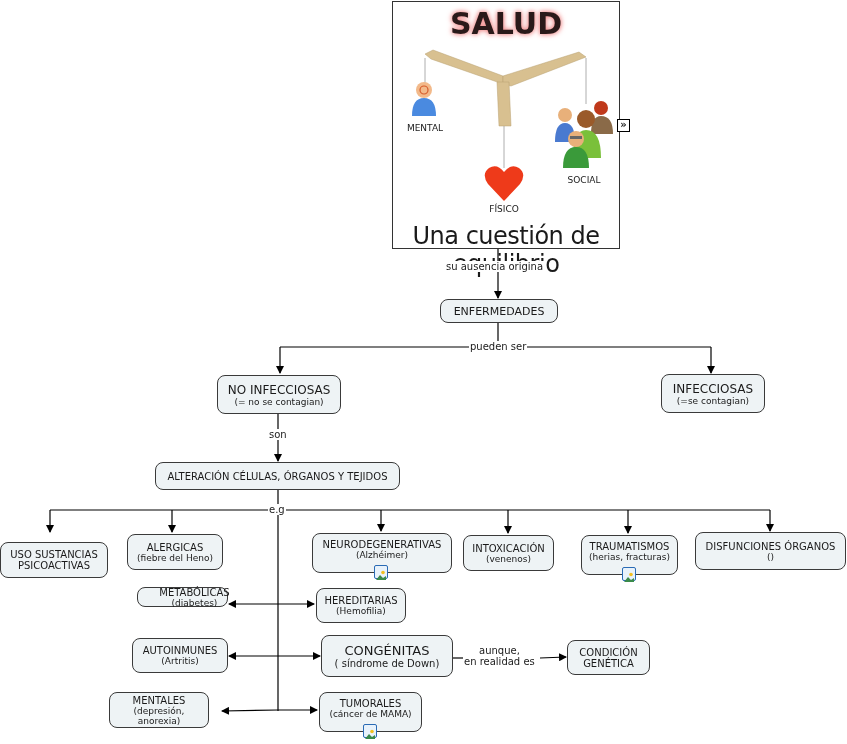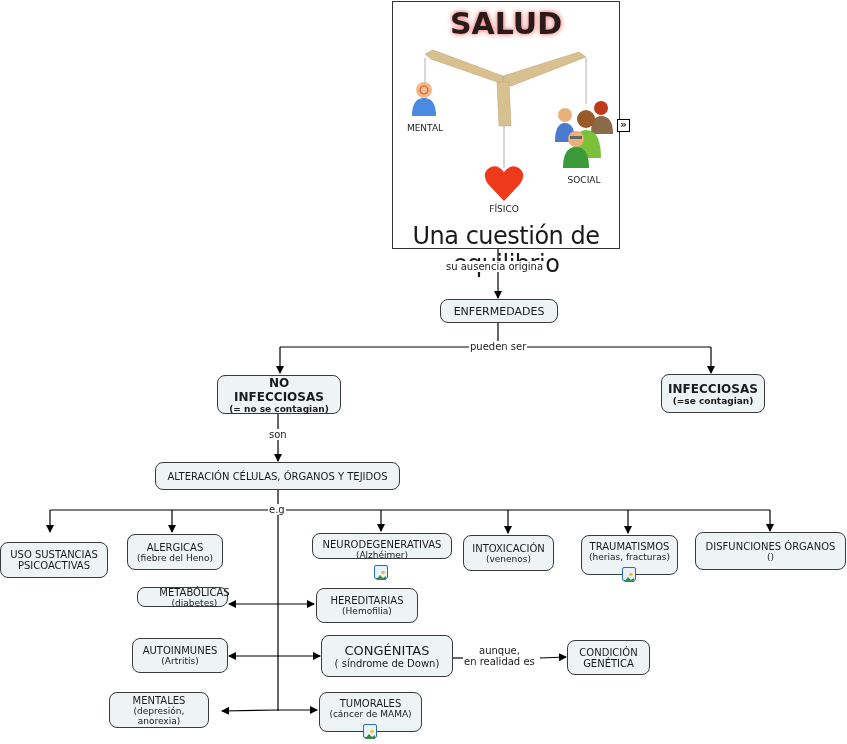--- a/index.html
+++ b/index.html
@@ -1,21 +1,21 @@
 <!DOCTYPE html>
 <html><head>
 <meta charset="utf-8">
 <style>
   html, body { margin:0; padding:0; background:#ffffff; }
   body { width:847px; height:744px; position:relative; overflow:hidden; font-family:"DejaVu Sans", sans-serif; color:#1a1a1a; }
   #links { position:absolute; left:0; top:0; width:847px; height:744px; }
   .node { position:absolute; box-sizing:border-box; background:#eef3f5; border:1px solid #3a3a3a; border-radius:8px; text-align:center; font-size:10px; line-height:11px; display:flex; flex-direction:column; align-items:center; justify-content:center; padding:2px 4px; }
   .node .t { display:block; }
   .node .s { display:block; font-size:9px; line-height:10px; }
-  .big { font-size:12px; line-height:14px;font-weight:bold; }
+  .big { font-size:12px; line-height:14px; }
   .lbl { position:absolute; background:#fff; font-size:10px; line-height:11px; text-align:center; white-space:nowrap; padding:0 1px; }
   .img-icon { position:absolute; width:14px; height:14px; border:1px solid #2a6bb5; border-radius:2px; background:#e8f2fb; box-sizing:border-box; }
   .salud-box { position:absolute; left:392px; top:1px; width:228px; height:248px; border:1px solid #333; border-radius:0; background:#fff; box-sizing:border-box; }
   .salud-title { position:absolute; left:0; width:100%; top:4px; text-align:center; font-size:30px; font-weight:bold; color:#2a1a1a; text-shadow:0 0 4px #e88, 0 0 6px #f4a8a8; font-family:"DejaVu Sans", sans-serif; }
   .salud-sub { position:absolute; left:0; width:100%; top:220px; text-align:center; font-size:24px; font-family:"DejaVu Sans", sans-serif; letter-spacing:-0.5px; }
   .cap { position:absolute; font-size:9px; text-align:center; }
   .expand { position:absolute; left:617px; top:119px; width:13px; height:13px; border:1px solid #000; background:#fff; box-sizing:border-box; font-size:10px; line-height:10px; text-align:center; font-weight:bold; }
 </style>
 </head>
 <body>
@@ -116,21 +116,21 @@
 <div class="node" style="left:0px;top:534px;width:108px;height:36px;margin-top:8px;">
   <span class="t">USO SUSTANCIAS</span>
   <span class="t">PSICOACTIVAS</span>
 </div>
 
 <div class="node" style="left:127px;top:534px;width:96px;height:36px;">
   <span class="t">ALERGICAS</span>
   <span class="s">(fiebre del Heno)</span>
 </div>
 
-<div class="node" style="left:312px;top:533px;width:140px;height:26px;justify-content:flex-start;padding-top:5px;">
+<div class="node" style="left:312px;top:533px;width:140px;height:40px;justify-content:flex-start;padding-top:5px;">
   <span class="t">NEURODEGENERATIVAS</span>
   <span class="s">(Alzhéimer)</span>
 </div>
 <div class="img-icon" style="left:374px;top:565px;">
   <svg width="12" height="12" viewBox="0 0 12 12">
       <circle cx="8" cy="3.5" r="1.8" fill="#f2c020"></circle>
       <path d="M1,11 L5,6 L8,9 L11,7 L11,11 z" fill="#3a8a4a"></path>
     </svg>
 </div>
 
@@ -153,21 +153,21 @@
 <div class="node" style="left:695px;top:532px;width:151px;height:38px;">
   <span class="t">DISFUNCIONES ÓRGANOS</span>
   <span class="s">()</span>
 </div>
 
 <div class="node" style="left:137px;top:587px;width:91px;height:20px;padding-left:28px;">
   <span class="t">METABÓLICAS</span>
   <span class="s">(diabetes)</span>
 </div>
 
-<div class="node" style="left:316px;top:588px;width:102px;height:35px;">
+<div class="node" style="left:316px;top:588px;width:90px;height:35px;">
   <span class="t">HEREDITARIAS</span>
   <span class="s">(Hemofilia)</span>
 </div>
 
 <div class="node" style="left:132px;top:638px;width:96px;height:35px;">
   <span class="t">AUTOINMUNES</span>
   <span class="s">(Artritis)</span>
 </div>
 
 <div class="node" style="left:321px;top:635px;width:132px;height:42px;">

